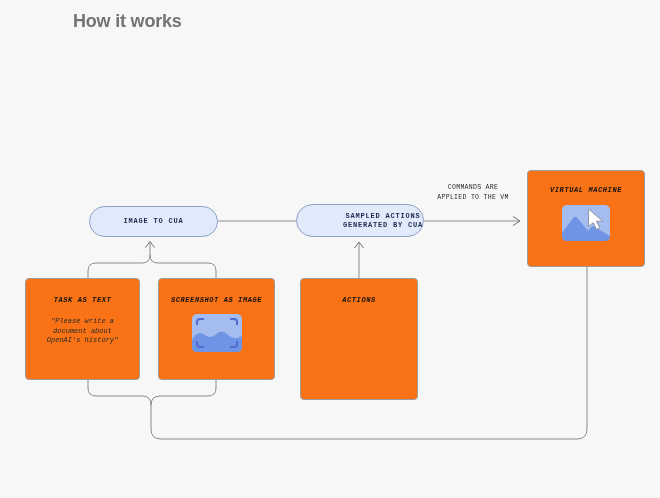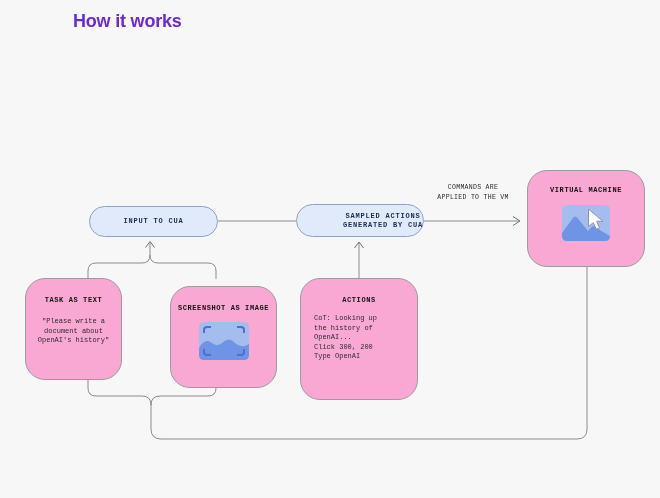--- a/index.html
+++ b/index.html
@@ -7,21 +7,21 @@
     width:660px;height:498px;
     background:#f7f7f8;
     font-family:"Liberation Sans",sans-serif;
     position:relative;
     overflow:hidden;
   }
   .stage{position:absolute;inset:0;width:660px;height:498px;}
   .page-title{
     position:absolute;left:73px;top:11px;
     font-size:18px;line-height:1.2;font-weight:600;
-    color:#6d28d9;letter-spacing:-0.2px;margin:0;
+    color:#737373;letter-spacing:-0.2px;margin:0;
   }
   svg.connectors{position:absolute;left:0;top:0;width:660px;height:498px;pointer-events:none;}
   .pre{white-space:pre-line;}
   .pill{
     position:absolute;
     background:#e0eafa;
     border:1px solid #8da2c4;
     border-radius:17px;
     display:flex;align-items:center;justify-content:center;
     font-family:"Liberation Mono","DejaVu Sans Mono",monospace;
@@ -32,27 +32,28 @@
   .pill-input{left:89px;top:206px;width:129px;height:31px;}
   .pill-sampled{left:296px;top:204px;width:128px;height:33px;justify-content:flex-end;}
   .edge-label{
     position:absolute;left:425px;top:183px;width:96px;
     font-family:"Liberation Mono","DejaVu Sans Mono",monospace;
     font-size:6.5px;line-height:9.5px;color:#2a2a2a;
     letter-spacing:0.3px;text-align:center;
   }
   .node{
     position:absolute;
-    background:#f9a8d4;
+    background:#f97316;
     border:1px solid #9c9c9c;
-    border-radius:20px;
+    border-radius:4px;
     box-sizing:border-box;
+    font-style:italic;
   }
-  .node-task{left:25px;top:278px;width:97px;height:102px;}
-  .node-shot{left:170px;top:278px;width:107px;height:102px;margin-top:8px;}
+  .node-task{left:25px;top:278px;width:115px;height:102px;}
+  .node-shot{left:158px;top:278px;width:117px;height:102px;}
   .node-actions{left:300px;top:278px;width:118px;height:122px;}
   .node-vm{left:527px;top:170px;width:118px;height:97px;}
   .node-title{
     font-family:"Liberation Mono","DejaVu Sans Mono",monospace;
     font-size:7px;line-height:9px;font-weight:bold;
     letter-spacing:0.6px;color:#111;text-align:center;
     margin-top:17px;
   }
   .node-vm .node-title{margin-top:15px;}
   .node-body{
@@ -85,21 +86,21 @@
 
     <path d="M 359 279 L 359 243"></path>
     <path stroke="#6f6f6f" d="M 354.5 248 L 359 242 L 363.5 248"></path>
 
     <path d="M 88 380 L 88 388 Q 88 396 96 396 L 142 396 Q 151 396 151 405"></path>
     <path d="M 216 380 L 216 388 Q 216 396 208 396 L 160 396 Q 151 396 151 405"></path>
     <path d="M 151 404 L 151 429 Q 151 439 161 439 L 577 439 Q 587 439 587 429 L 587 267"></path>
   </svg>
 
   <div class="pill pill-input">
-    <span class="pre">INPUT TO CUA</span>
+    <span class="pre">IMAGE TO CUA</span>
   </div>
   <div class="pill pill-sampled">
     <span class="pre">SAMPLED ACTIONS
 GENERATED BY CUA</span>
   </div>
 
   <div class="edge-label pre">COMMANDS ARE
 APPLIED TO THE VM</div>
 
   <div class="node node-task">
@@ -118,25 +119,20 @@
         <path d="M5 11 V8 Q5 5 8 5 H12"></path>
         <path d="M38 5 H42 Q45 5 45 8 V11"></path>
         <path d="M45 27 V30 Q45 33 42 33 H38"></path>
         <path d="M12 33 H8 Q5 33 5 30 V27"></path>
       </g>
     </svg>
   </div>
 
   <div class="node node-actions">
     <div class="node-title">ACTIONS</div>
-    <div class="node-body pre">CoT: Looking up
-the history of
-OpenAI...
-Click 300, 200
-Type OpenAI</div>
   </div>
 
   <div class="node node-vm">
     <div class="node-title">VIRTUAL MACHINE</div>
     <div class="vm-thumb-wrap">
       <svg width="48" height="36" viewBox="0 0 48 36">
         <rect x="0" y="0" width="48" height="36" rx="5" fill="#a4bdee"></rect>
         <path d="M0 28 L11 13 Q13 10 15.5 13 L26 26 Q28 23 31 21 L48 31 Q48 36 43 36 L5 36 Q0 36 0 31 Z" fill="#6f94e5"></path>
       </svg>
       <svg class="cursor" width="16" height="22" viewBox="0 0 13 19">

